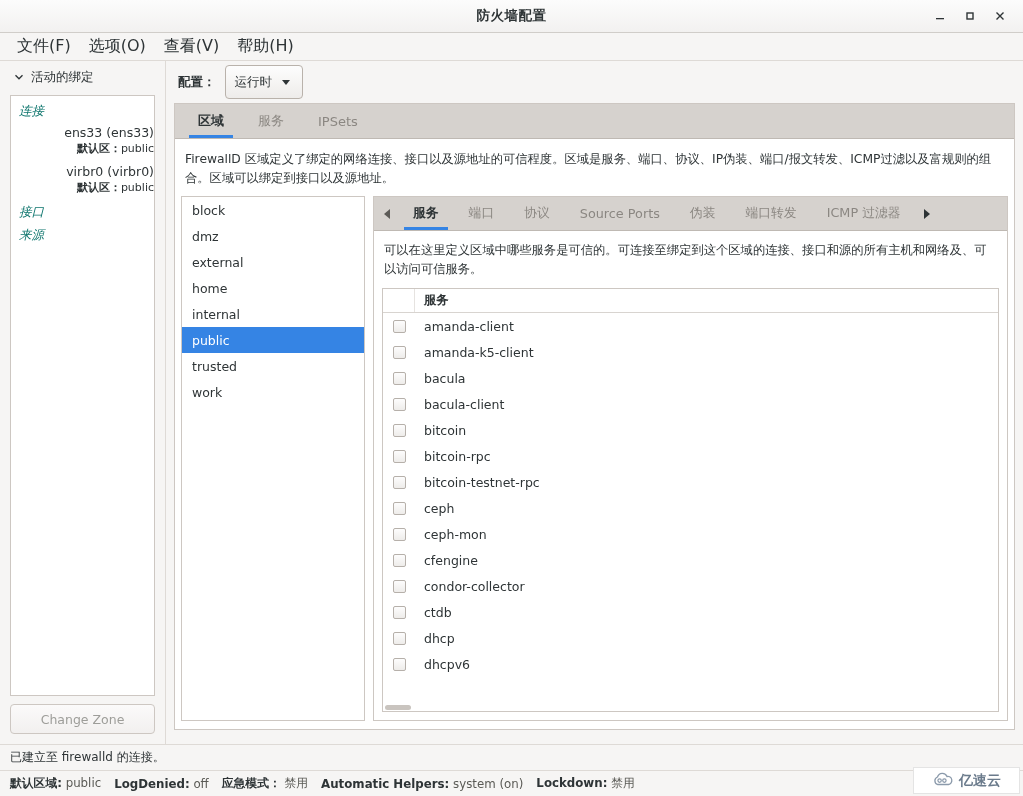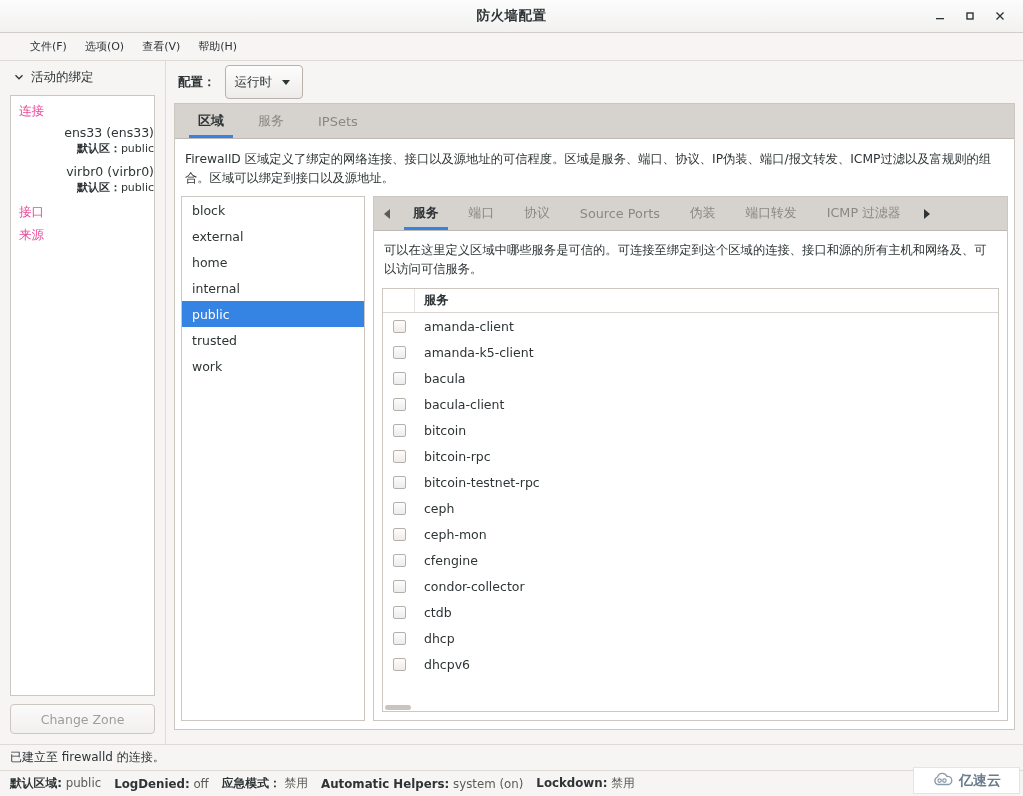--- a/index.html
+++ b/index.html
@@ -42,22 +42,22 @@
     cursor: default;
   }
   .winbtn svg { display: block; }
 
   
   .menubar {
     height: 28px; flex: 0 0 28px;
     background: #f6f5f4;
     border-bottom: 1px solid #dedad6;
     display: flex; align-items: center;
-    padding-left: 21px;
-    font-size: 11px; color: #2e3436;
+    padding-left: 8px;
+    font-size: 16px; color: #2e3436;
   }
   .menuitem { padding: 3px 9px; cursor: default; }
 
   
   .bodyrow { flex: 1 1 auto; display: flex; min-height: 0; }
 
   
   .sidebar {
     width: 166px; flex: 0 0 166px;
     background: #f6f5f4;
@@ -73,22 +73,23 @@
   .chev { width: 10px; height: 10px; display:block; }
   .sb-listbox {
     margin: 2px 10px 0 10px;
     flex: 1 1 auto; min-height: 0;
     background: #ffffff;
     border: 1px solid #cdc7c2;
     overflow: hidden;
     padding: 4px 0 0 0;
   }
   .sb-group {
-    font-size: 12.5px; color: #ec4899;
+    font-size: 12.5px; color: #0f766e;
     padding: 3px 0 3px 8px;
+    font-style: italic;
   }
   .sb-conn { padding: 2px 0 6px 20px; text-align: right; }
   .sb-conn .name { font-size: 12.5px; color: #2e3436; padding-bottom: 1px; }
   .sb-conn .sub { font-size: 11px; color: #2e3436; }
   .sb-conn .sub b { font-weight: bold; }
   .change-zone-wrap { padding: 8px 10px 10px 10px; }
   .change-zone {
     width: 100%; height: 30px;
     background: linear-gradient(to bottom, #fbfafa, #f2f0ef);
     border: 1px solid #cdc7c2; border-radius: 4px;
@@ -373,20 +374,21 @@
           <div class="tab">服务</div>
           <div class="tab">IPSets</div>
         </div>
 
         <div class="desc">FirewallD 区域定义了绑定的网络连接、接口以及源地址的可信程度。区域是服务、端口、协议、IP伪装、端口/报文转发、ICMP过滤以及富规则的组合。区域可以绑定到接口以及源地址。</div>
 
         <div class="panelrow">
 
           <div class="zonelist">
             <div class="zone-item">block</div>
+            <div class="zone-item">dmz</div>
             <div class="zone-item">external</div>
             <div class="zone-item">home</div>
             <div class="zone-item">internal</div>
             <div class="zone-item selected">public</div>
             <div class="zone-item">trusted</div>
             <div class="zone-item">work</div>
             <div class="zlist-scroll"></div>
           </div>
 
           <div class="inner">

